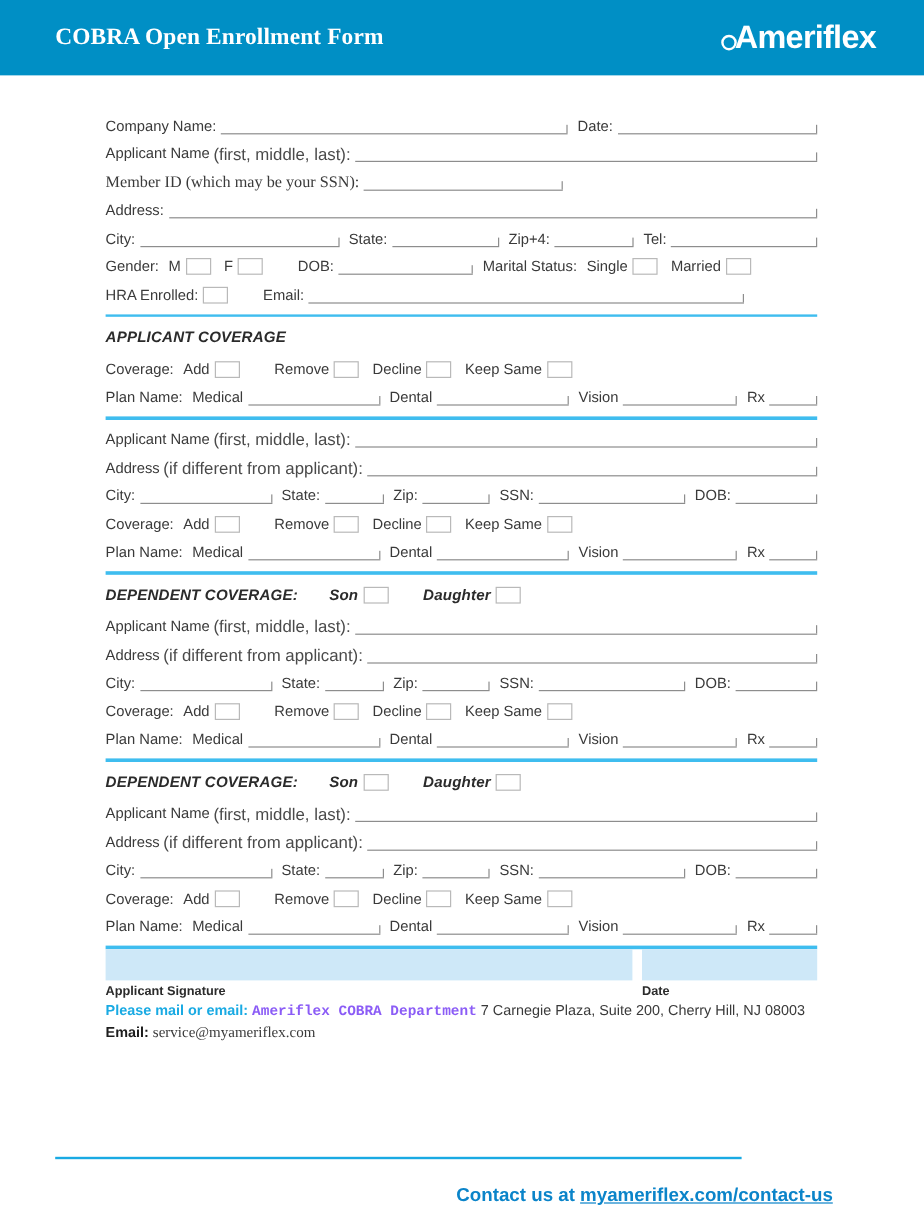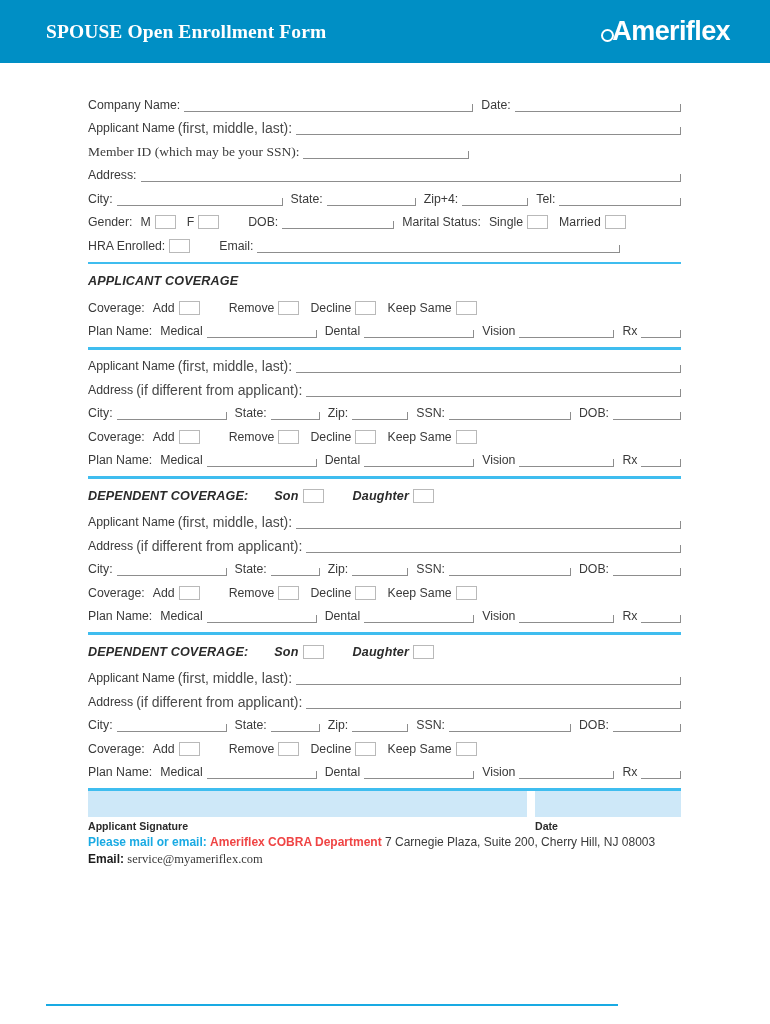--- a/index.html
+++ b/index.html
@@ -130,21 +130,21 @@
   .sig-labels .a { flex: 1; }
   .sig-labels .b { width: 146px; }
 
   .mail-line {
     font-size: 12px;
     margin-top: 2px;
     line-height: 16px;
     white-space: nowrap;
   }
   .mail-hi { color: #19aae3; font-weight: bold; }
-  .mail-bold { font-weight: bold; color: #ef4444; }
+  .mail-bold { font-weight: bold; color: #8b5cf6; font-family: Liberation Mono, monospace; }
   .mail-reg { color: #3a3a3a; }
   .email-line { font-size: 12px; margin-top: 1px; line-height: 16px; }
   .email-lbl { font-weight: bold; color: #1d1d1d; }
   .email-val { font-family: "Liberation Serif", serif; font-size: 12.5px; color: #3a3a3a; }
 
   
   .footer {
     position: absolute;
     left: 0; right: 0; bottom: 0;
     padding: 0 76px 18px 0;
@@ -160,21 +160,21 @@
     font-size: 15.6px;
     font-weight: bold;
     margin-top: 22px;
   }
   .footer-link { text-decoration: underline; }
 </style>
 </head>
 <body>
 
 <div class="header">
-  <div class="header-title">SPOUSE Open Enrollment Form</div>
+  <div class="header-title">COBRA Open Enrollment Form</div>
   <div class="logo">
     <span class="logo-mark"></span>
     <span>Ameriflex</span>
   </div>
 </div>
 <div class="header-rule"></div>
 
 <div class="sheet">
 
   <div class="row">
@@ -513,13 +513,16 @@
 
   <div class="email-line">
     <span class="email-lbl">Email:</span>
     <span class="email-val">service@myameriflex.com</span>
   </div>
 
 </div>
 
 <div class="footer">
   <div class="footer-rule"></div>
+  <div class="footer-text">
+    <span>Contact us at </span><span class="footer-link">myameriflex.com/contact-us</span>
+  </div>
 </div>
 
 </body></html>

